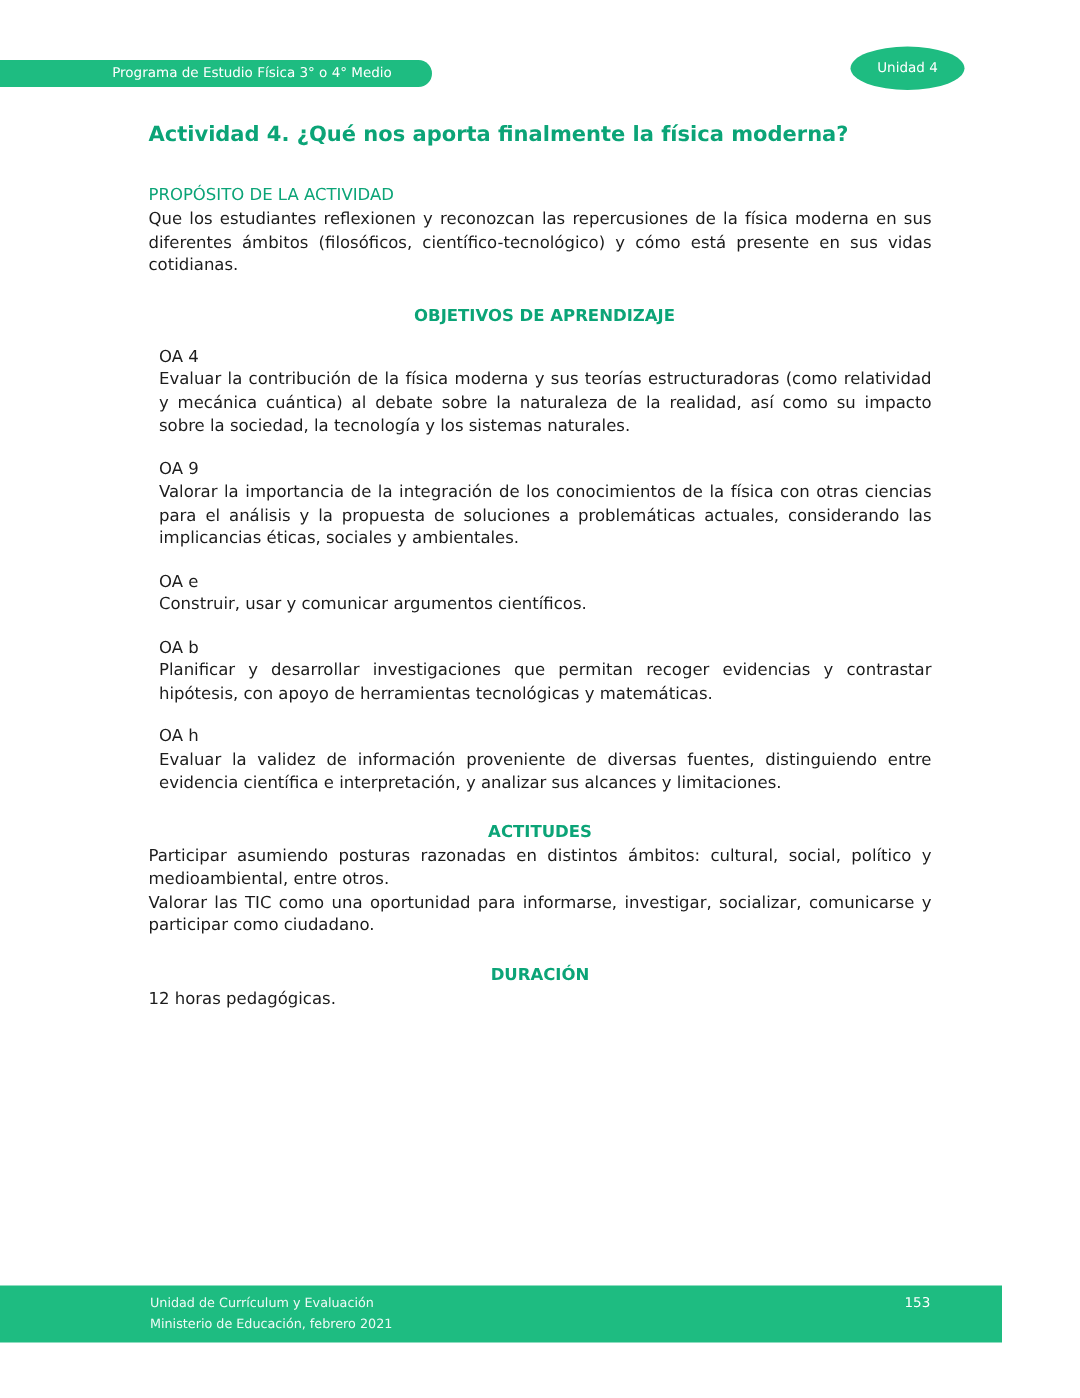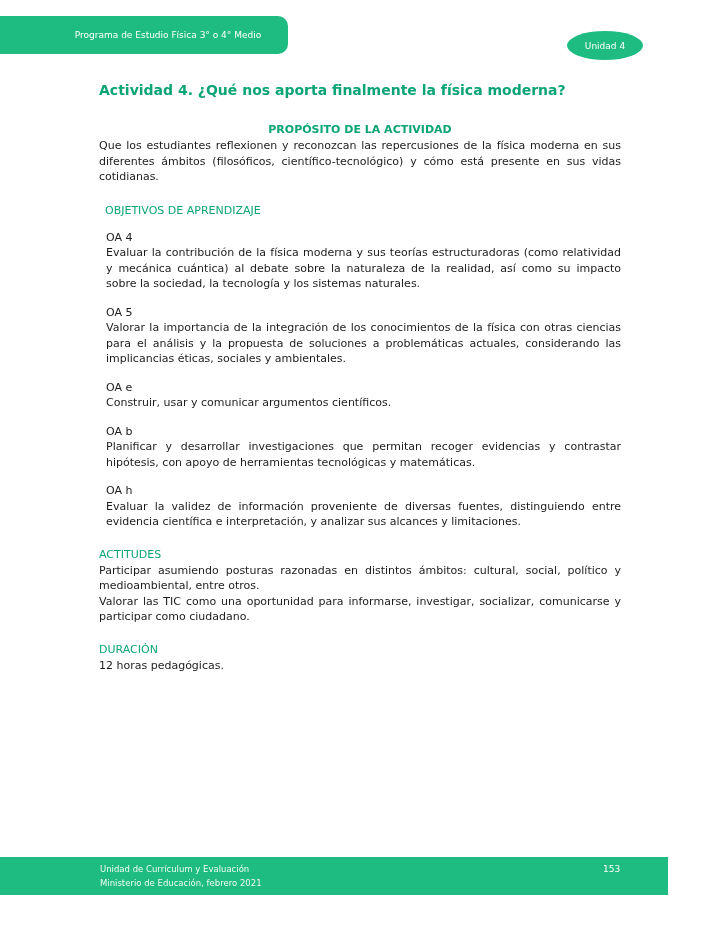--- a/index.html
+++ b/index.html
@@ -12,22 +12,22 @@
   body{
     width:720px;height:932px;
     background:#ffffff;
     font-family:"DejaVu Sans","Liberation Sans",sans-serif;
     color:var(--ink);
     position:relative;
     overflow:hidden;
   }
   
   .program-bar{
-    position:absolute;top:16px;left:0;
-    width:288px;height:38px;
+    position:absolute;top:40px;left:0;
+    width:288px;height:18px;
     background:var(--green-bar);
     border-radius:0 10px 10px 0;
     display:flex;align-items:center;justify-content:center;
     padding-left:48px;
     color:#fff;font-size:9px;
   }
   .unit-badge{
     position:absolute;top:31px;left:567px;
     width:76px;height:29px;
     background:var(--green-bar);
@@ -40,33 +40,34 @@
     position:absolute;left:99px;top:82px;width:522px;
   }
   .activity-title{
     margin:0;
     font-size:14px;font-weight:bold;
     color:var(--green-text);
     white-space:nowrap;
   }
   .center-heading{
     margin:25px 0 2px 0;
-    font-size:11px;font-weight:bold;
+    font-size:11px;font-weight:normal;
     color:var(--green-text);
-    text-align:center;
+    text-align:left;
   }
   .body-text{
     margin:0;
     font-size:11px;line-height:15.5px;
     text-align:justify;
   }
   .section-heading{
     margin:18px 0 0 0;
-    font-size:11px;font-weight:normal;
+    font-size:11px;font-weight:bold;
     color:var(--green-text);
+    text-align:center;
   }
   .objetivos-heading{margin-left:6px;margin-top:19px;}
   .oa-list{margin-left:7px;}
   .oa-item{margin-top:13px;}
   .oa-label{font-size:11px;line-height:15.5px;}
   .actitudes-par{margin:0;}
   .duracion-body{margin:0;}
   .mt2{margin-top:2px;}
   
   .footer{
@@ -104,21 +105,21 @@
     <p class="body-text">Que los estudiantes reflexionen y reconozcan las repercusiones de la física moderna en sus diferentes ámbitos (filosóficos, científico-tecnológico) y cómo está presente en sus vidas cotidianas.</p>
 
     <h2 class="section-heading objetivos-heading">OBJETIVOS DE APRENDIZAJE</h2>
 
     <div class="oa-list">
       <div class="oa-item">
         <div class="oa-label">OA 4</div>
         <p class="body-text">Evaluar la contribución de la física moderna y sus teorías estructuradoras (como relatividad y mecánica cuántica) al debate sobre la naturaleza de la realidad, así como su impacto sobre la sociedad, la tecnología y los sistemas naturales.</p>
       </div>
       <div class="oa-item">
-        <div class="oa-label">OA 5</div>
+        <div class="oa-label">OA 9</div>
         <p class="body-text">Valorar la importancia de la integración de los conocimientos de la física con otras ciencias para el análisis y la propuesta de soluciones a problemáticas actuales, considerando las implicancias éticas, sociales y ambientales.</p>
       </div>
       <div class="oa-item">
         <div class="oa-label">OA e</div>
         <p class="body-text">Construir, usar y comunicar argumentos científicos.</p>
       </div>
       <div class="oa-item">
         <div class="oa-label">OA b</div>
         <p class="body-text">Planificar y desarrollar investigaciones que permitan recoger evidencias y contrastar hipótesis, con apoyo de herramientas tecnológicas y matemáticas.</p>
       </div>

